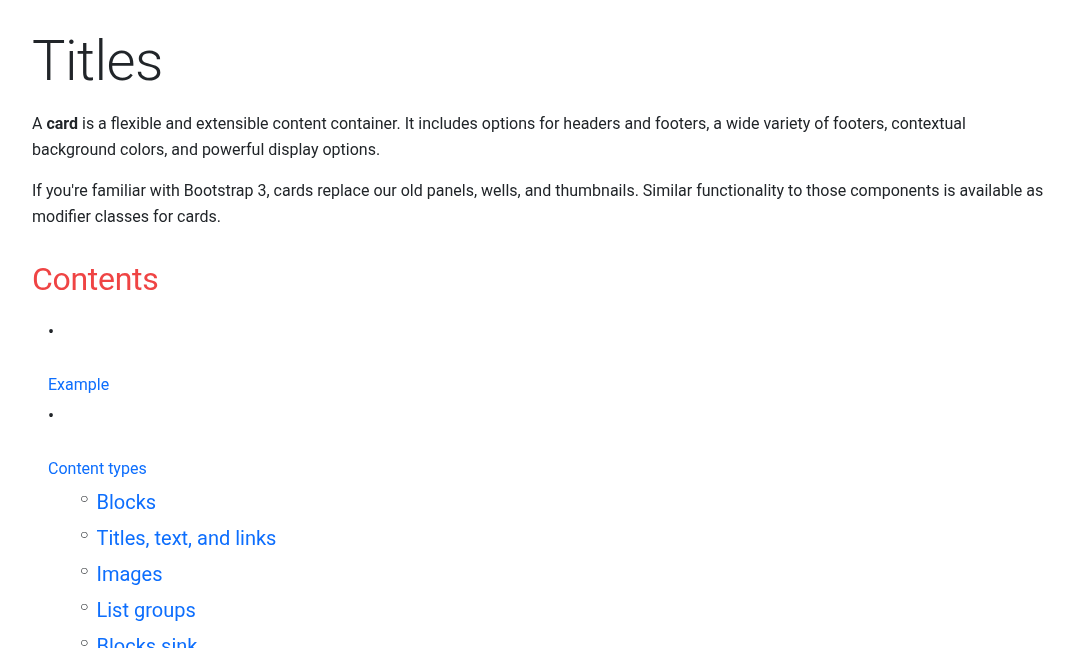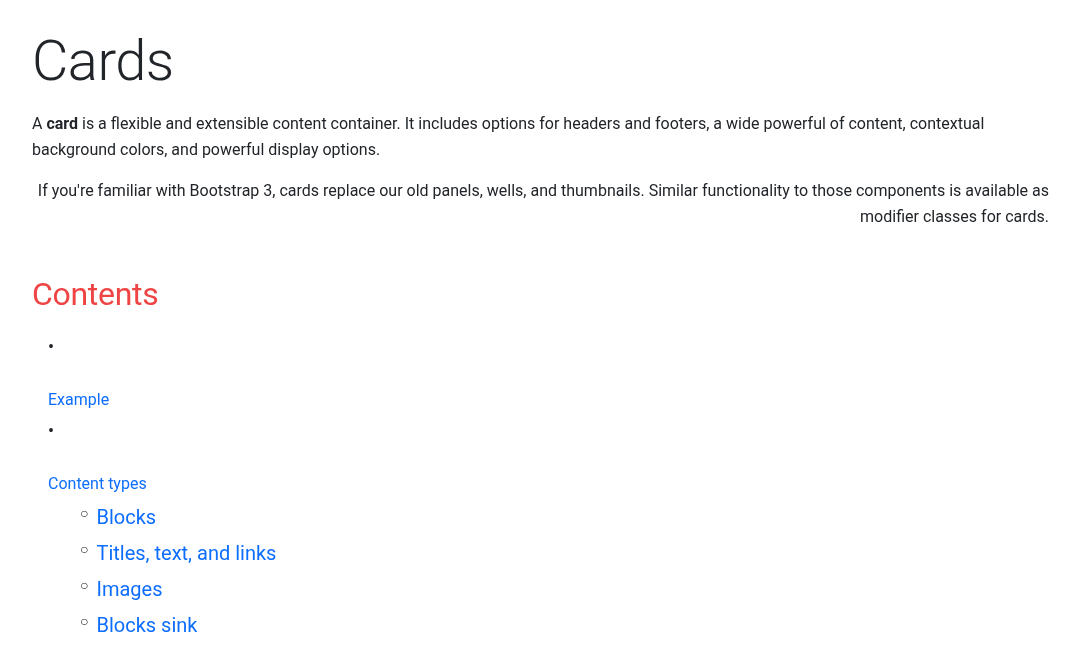--- a/index.html
+++ b/index.html
@@ -35,23 +35,22 @@
       line-height: 1.6;
     }
 
     .intro-paragraph .bold-card {
       font-weight: 700;
     }
 
     .second-paragraph {
       font-size: 16px;
       color: #212529;
-      margin-bottom: 40px;
+      margin-bottom: 25px;
       line-height: 1.6;
-      text-align: right;
     }
 
     .contents-title {
       font-size: 32px;
       font-weight: 400;
       color: #ef4444;
       margin-bottom: 16px;
       letter-spacing: -0.3px;
     }
 
@@ -114,24 +113,24 @@
 
     .top-level-link {
       display: flex;
       align-items: center;
       margin-top: 29px;
     }
   </style>
 </head>
 <body>
 
-<h1 class="page-title">Cards</h1>
+<h1 class="page-title">Titles</h1>
 
 <p class="intro-paragraph">
-  <span>A </span><strong class="bold-card">card</strong><span> is a flexible and extensible content container. It includes options for headers and footers, a wide powerful of content, contextual background colors, and powerful display options.</span>
+  <span>A </span><strong class="bold-card">card</strong><span> is a flexible and extensible content container. It includes options for headers and footers, a wide variety of footers, contextual background colors, and powerful display options.</span>
 </p>
 
 <p class="second-paragraph">If you're familiar with Bootstrap 3, cards replace our old panels, wells, and thumbnails. Similar functionality to those components is available as modifier classes for cards.</p>
 
 <h2 class="contents-title">Contents</h2>
 
 <ul class="contents-list">
   <li class="top-level-item">
     <div class="top-level-link">
       <a href="#example">Example</a>
@@ -145,20 +144,23 @@
       <li>
         <a href="#blocks">Blocks</a>
       </li>
       <li>
         <a href="#titles-text-and-links">Titles, text, and links</a>
       </li>
       <li>
         <a href="#images">Images</a>
       </li>
       <li>
+        <a href="#list-groups">List groups</a>
+      </li>
+      <li>
         <a href="#kitchen-sink">Blocks sink</a>
       </li>
       <li>
         <a href="#header-and-footer">Header and variety</a>
       </li>
     </ul>
   </li>
 </ul>
 
 </body></html>

